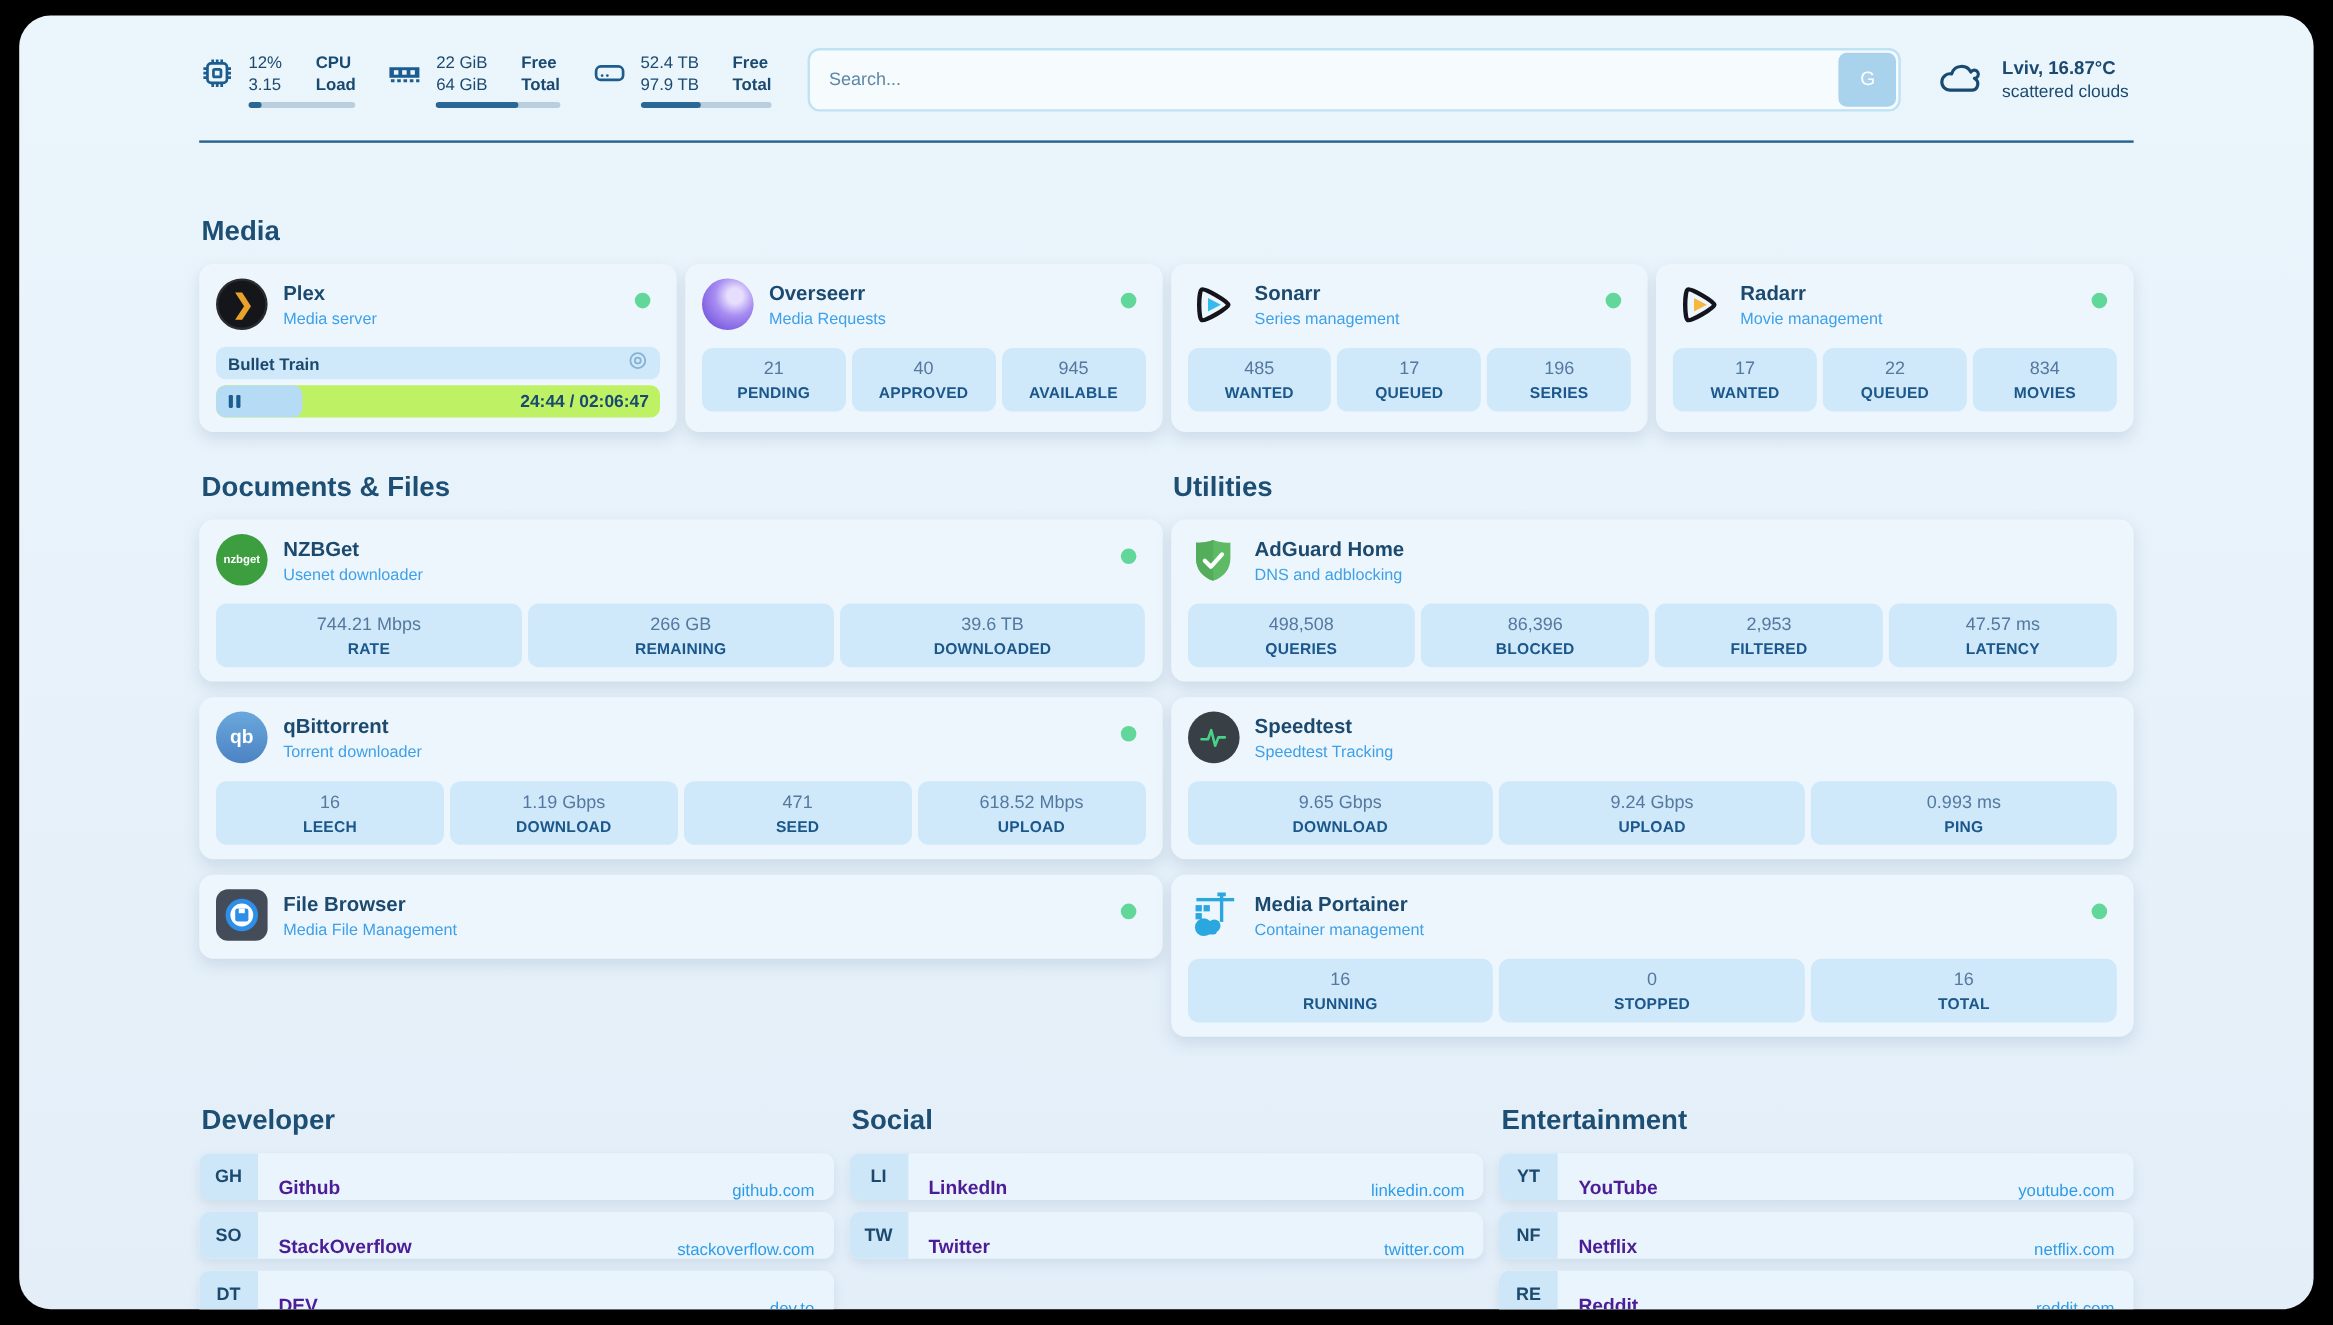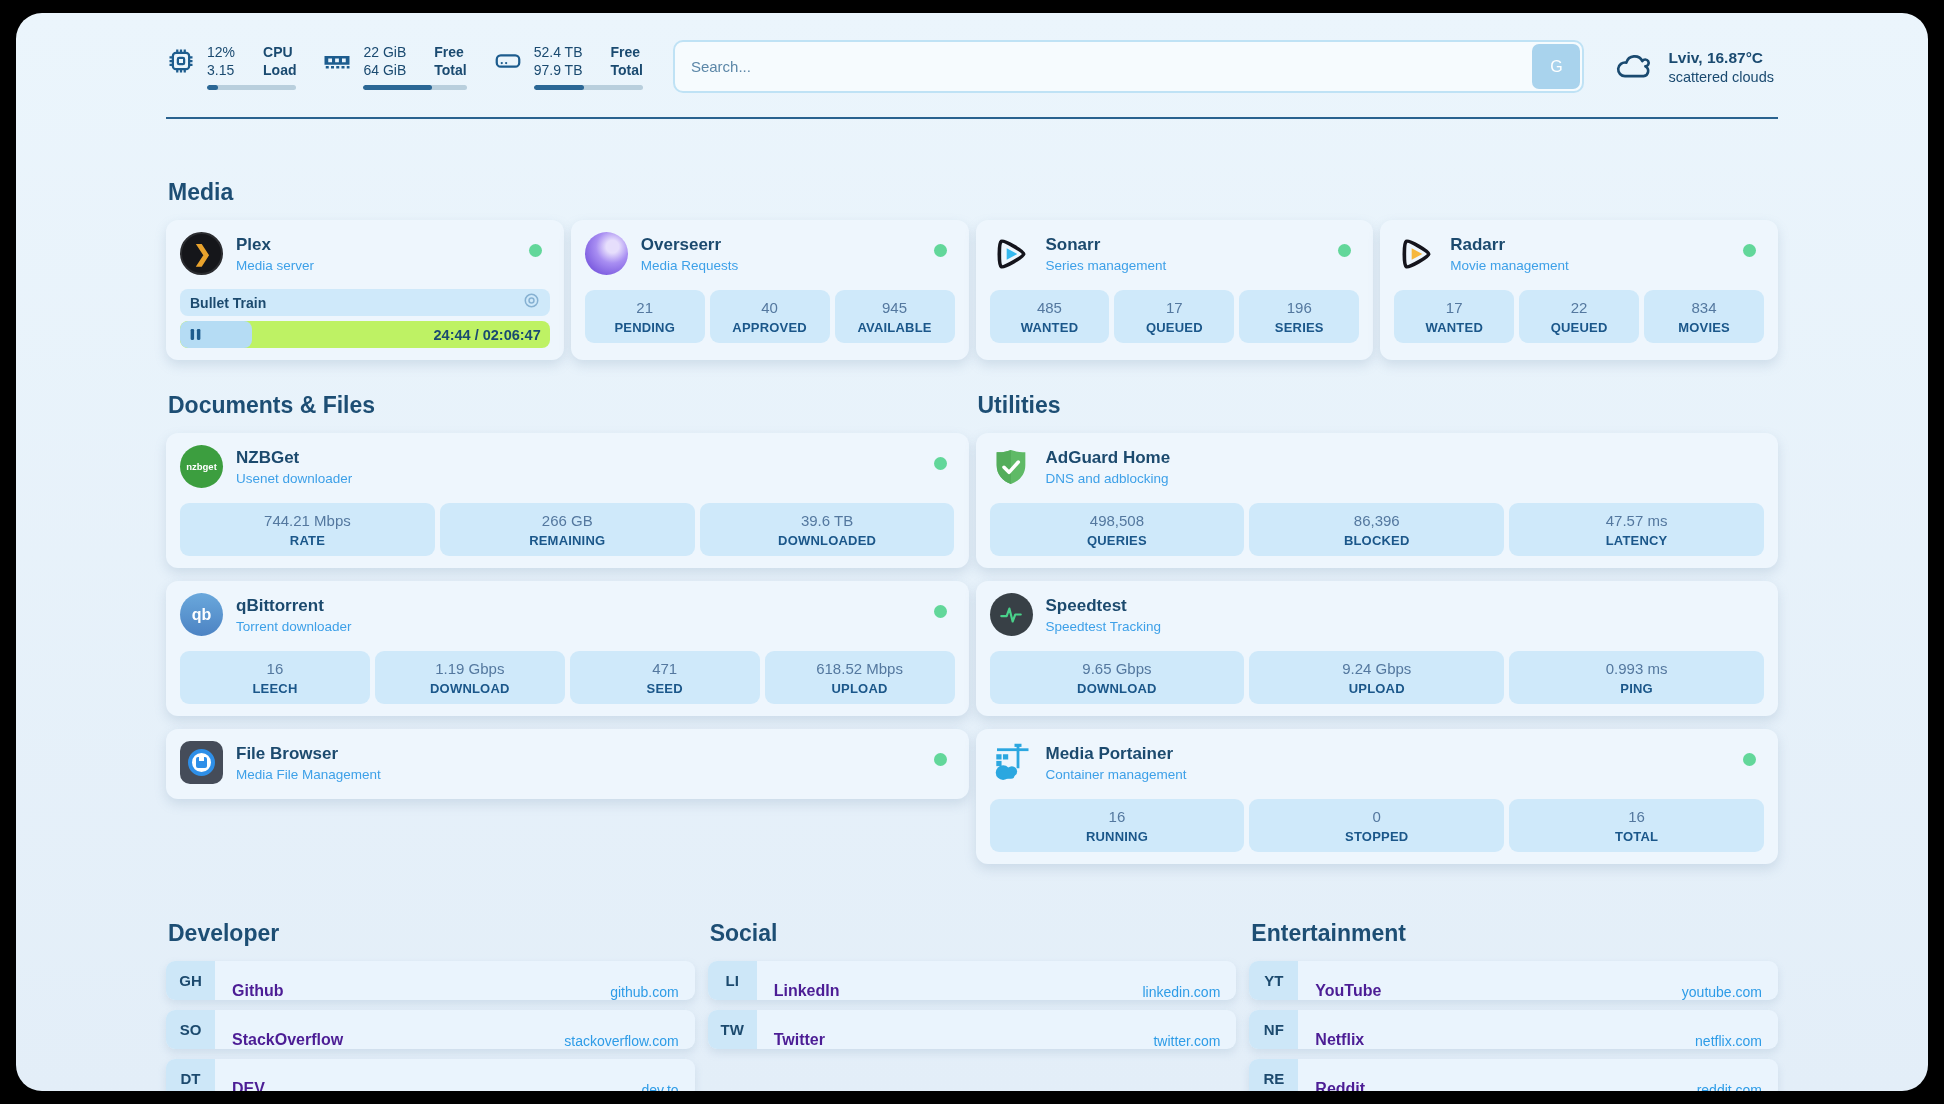--- a/index.html
+++ b/index.html
@@ -425,20 +425,24 @@
           <div class="stat-row">
             <div class="stat-tile">
               <div class="stat-value">498,508</div>
               <div class="stat-label">QUERIES</div>
             </div>
             <div class="stat-tile">
               <div class="stat-value">86,396</div>
               <div class="stat-label">BLOCKED</div>
             </div>
             <div class="stat-tile">
+              <div class="stat-value">2,953</div>
+              <div class="stat-label">FILTERED</div>
+            </div>
+            <div class="stat-tile">
               <div class="stat-value">47.57 ms</div>
               <div class="stat-label">LATENCY</div>
             </div>
           </div>
         </div>
 
         <div class="card">
           <div class="card-head">
             <div class="app-icon icon-speedtest">
               <svg width="26" height="26" viewBox="0 0 24 24" fill="none" stroke="#49d18a" stroke-width="2" stroke-linecap="round" stroke-linejoin="round">

